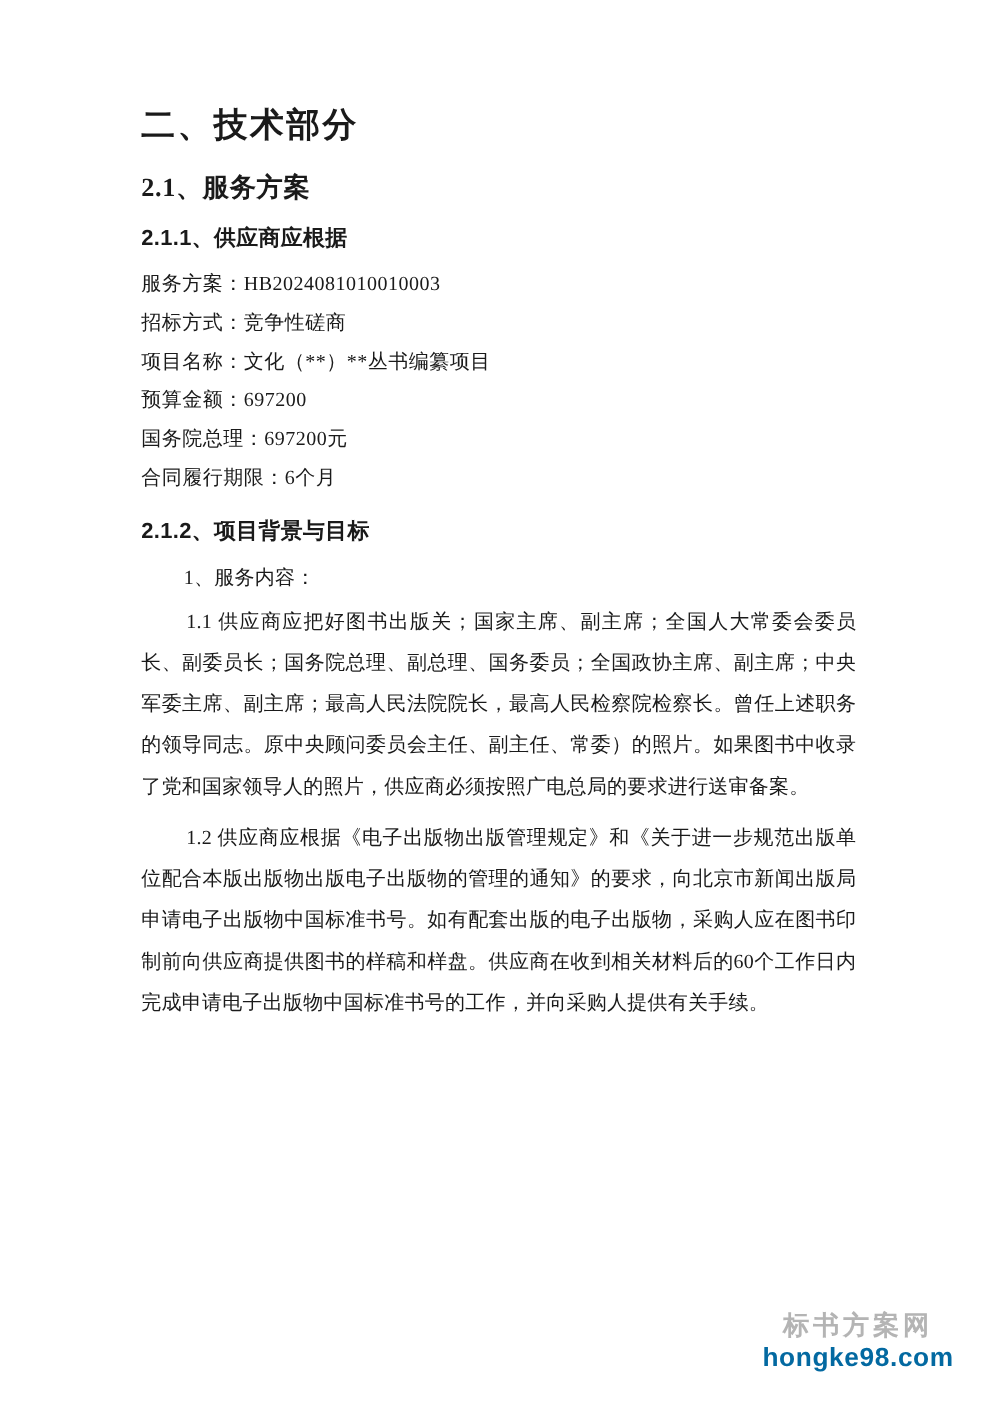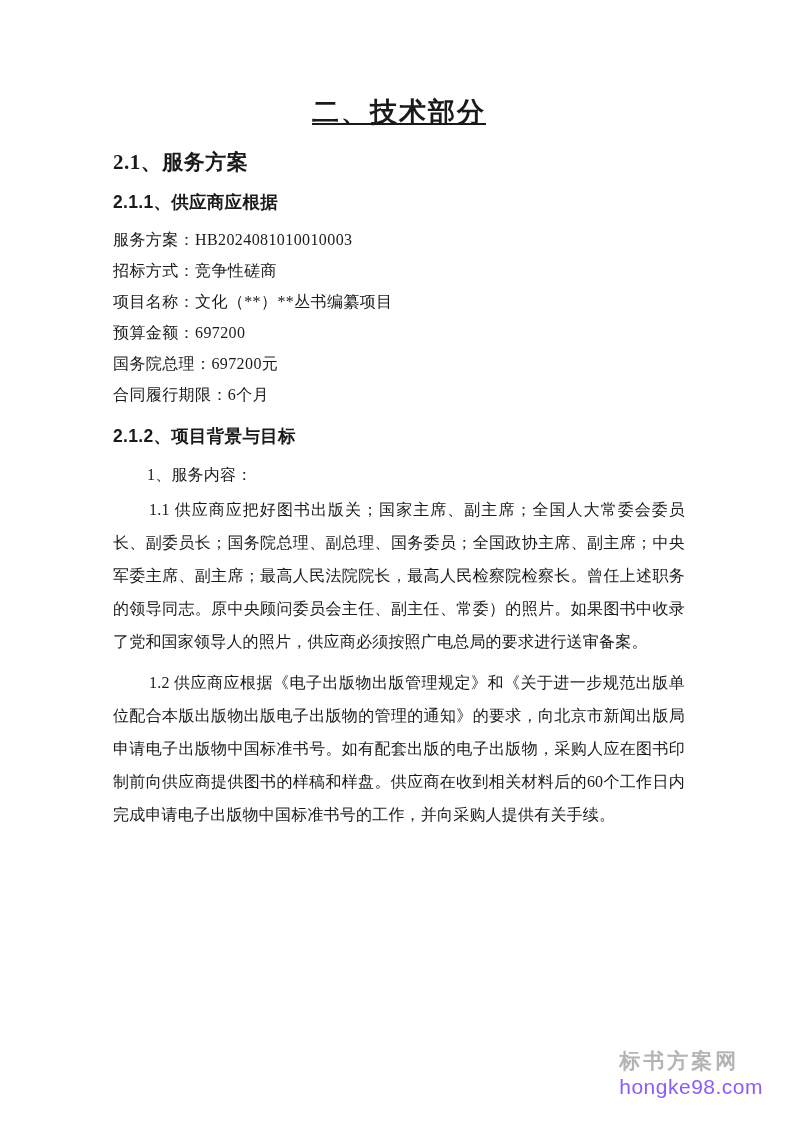--- a/index.html
+++ b/index.html
@@ -17,27 +17,25 @@
   }
   .page {
     position: absolute;
     top: 0; left: 0;
     width: 793px;
     height: 1122px;
     box-sizing: border-box;
     padding: 78px 108px 40px 113px;
   }
   .doc-title {
-    text-align: center;
     font-size: 27px;
     font-weight: bold;
     letter-spacing: 2px;
-    margin: 16px 0 18px 0;
+    margin: 4px 0 18px 0;
     font-family: "Liberation Sans", "DejaVu Sans", sans-serif;
-    text-decoration: underline;
   }
   .h2 {
     font-size: 21px;
     font-weight: bold;
     margin: 14px 0 12px 0;
     font-family: Liberation Serif, serif;
     letter-spacing: 0.5px;
   }
   .h3 {
     font-size: 17.5px;
@@ -66,35 +64,36 @@
   .indent2 {
     text-indent: 36px;
   }
   .gap {
     height: 6px;
   }
   .watermark {
     position: absolute;
     right: 30px;
     bottom: 22px;
+    text-align: center;
     user-select: none;
     margin-top: 40px;
   }
   .wm-top {
     font-size: 21px;
     font-weight: bold;
     color: #b4b4b4;
     letter-spacing: 3px;
     font-family: "Liberation Sans", "DejaVu Sans", sans-serif;
     line-height: 26px;
   }
   .wm-bottom {
     font-size: 21px;
-    font-weight: normal;
-    color: #8b5cf6;
+    font-weight: bold;
+    color: #0369a1;
     letter-spacing: 0.5px;
     font-family: "Liberation Sans", "DejaVu Sans", sans-serif;
     line-height: 26px;
   }
 </style>
 </head>
 <body>
 
 <div class="page">
 

